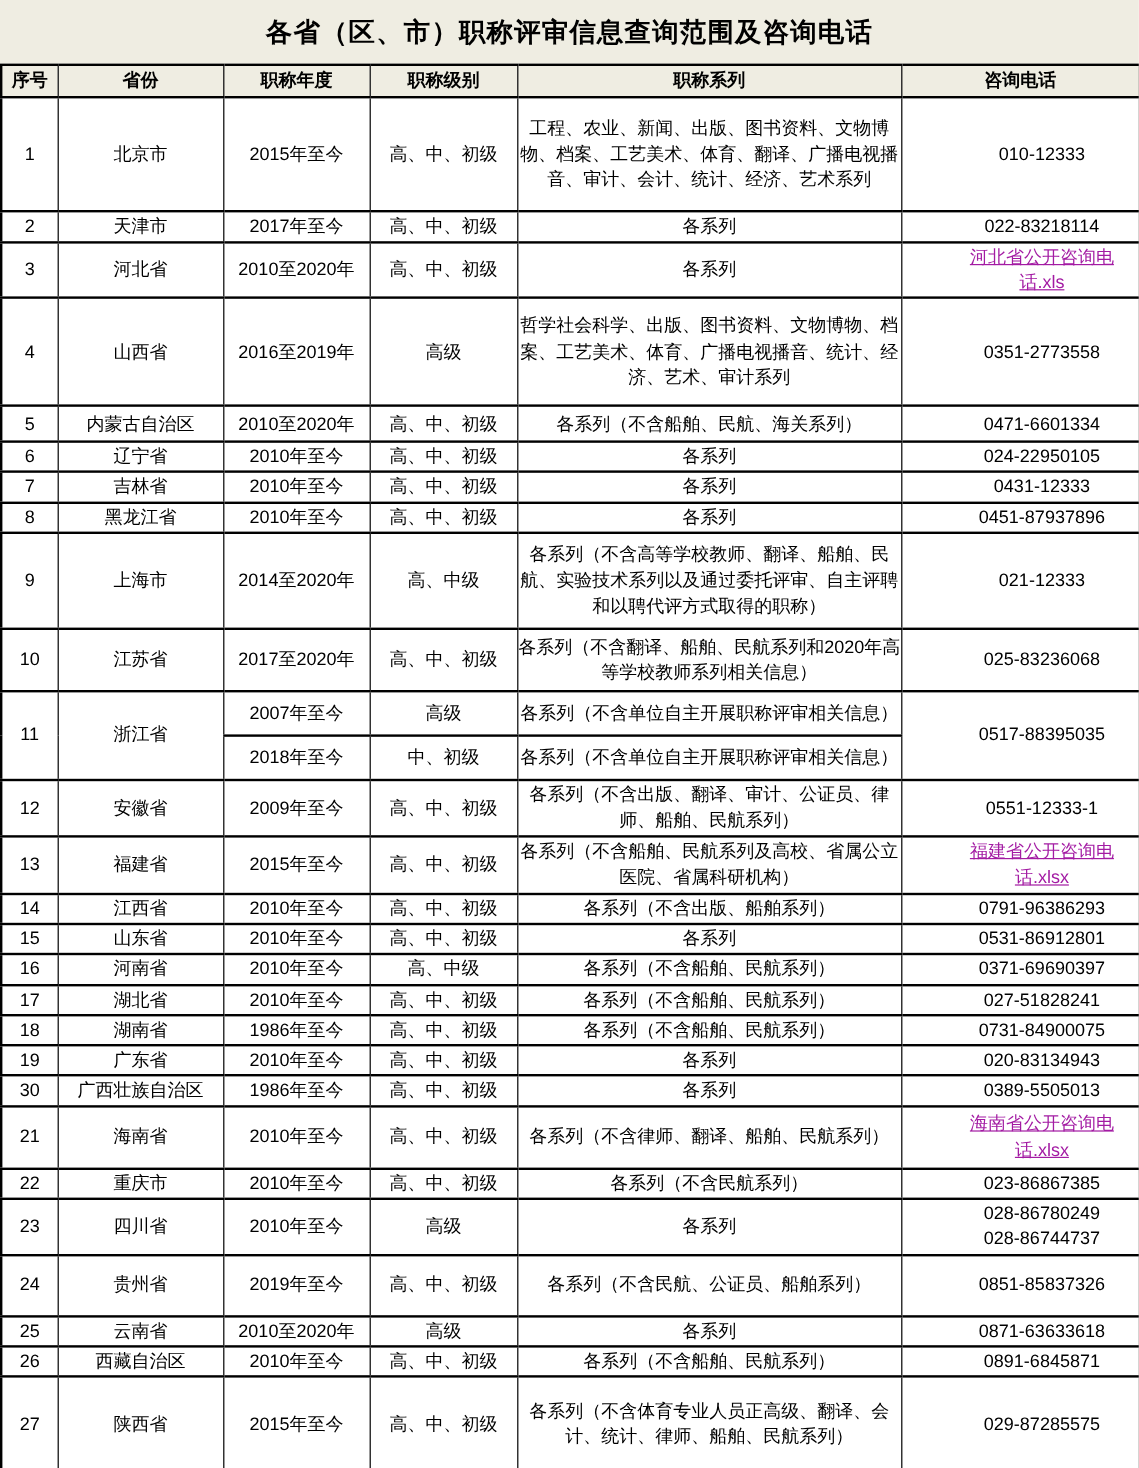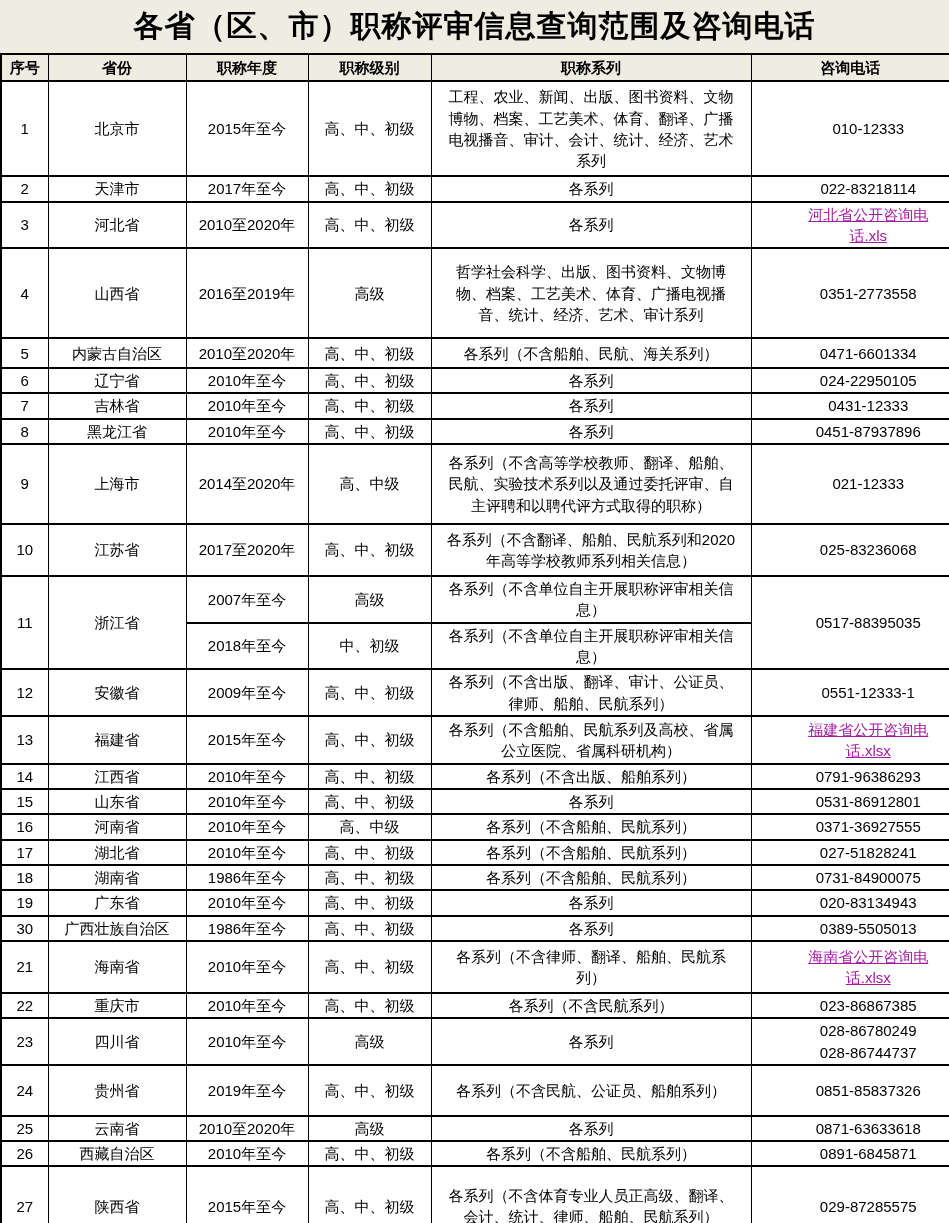--- a/index.html
+++ b/index.html
@@ -17,21 +17,21 @@
     font-family:"Liberation Sans","DejaVu Sans",sans-serif;
     color:var(--text);
     width:949px;
   }
   .page{width:949px;}
   .title-bar{
     height:53px;
     display:flex;
     align-items:center;
     justify-content:center;
-    font-size:30px;
+    font-size:22px;
     font-weight:bold;
     letter-spacing:1px;
   }
   table{
     border-collapse:collapse;
     table-layout:fixed;
     width:949px;
     background:var(--cell-bg);
     border:2px solid var(--border);
   }
@@ -51,21 +51,21 @@
     font-weight:bold;
     height:24px;
     padding:2px 4px;
   }
   tbody tr{height:21px;}
   td.phone-cell{white-space:pre-line;padding-left:40px;}
   a.file-link{
     color:var(--link);
     cursor:pointer;
   }
-  td.series-cell{padding:1px 10px;}
+  td.series-cell{padding:1px 0;}
 </style>
 </head>
 <body>
 
 <div class="page">
   <div class="title-bar">各省（区、市）职称评审信息查询范围及咨询电话</div>
   <table>
     <colgroup>
       <col style="width:47px">
       <col style="width:138px">
@@ -209,21 +209,21 @@
           <td class="level-cell">高、中、初级</td>
           <td class="series-cell">各系列</td>
           <td class="phone-cell">0531-86912801</td>
         </tr>
         <tr>
           <td class="num-cell">16</td>
           <td class="province-cell">河南省</td>
           <td class="year-cell">2010年至今</td>
           <td class="level-cell">高、中级</td>
           <td class="series-cell">各系列（不含船舶、民航系列）</td>
-          <td class="phone-cell">0371-36927555</td>
+          <td class="phone-cell">0371-69690397</td>
         </tr>
         <tr>
           <td class="num-cell">17</td>
           <td class="province-cell">湖北省</td>
           <td class="year-cell">2010年至今</td>
           <td class="level-cell">高、中、初级</td>
           <td class="series-cell">各系列（不含船舶、民航系列）</td>
           <td class="phone-cell">027-51828241</td>
         </tr>
         <tr>

